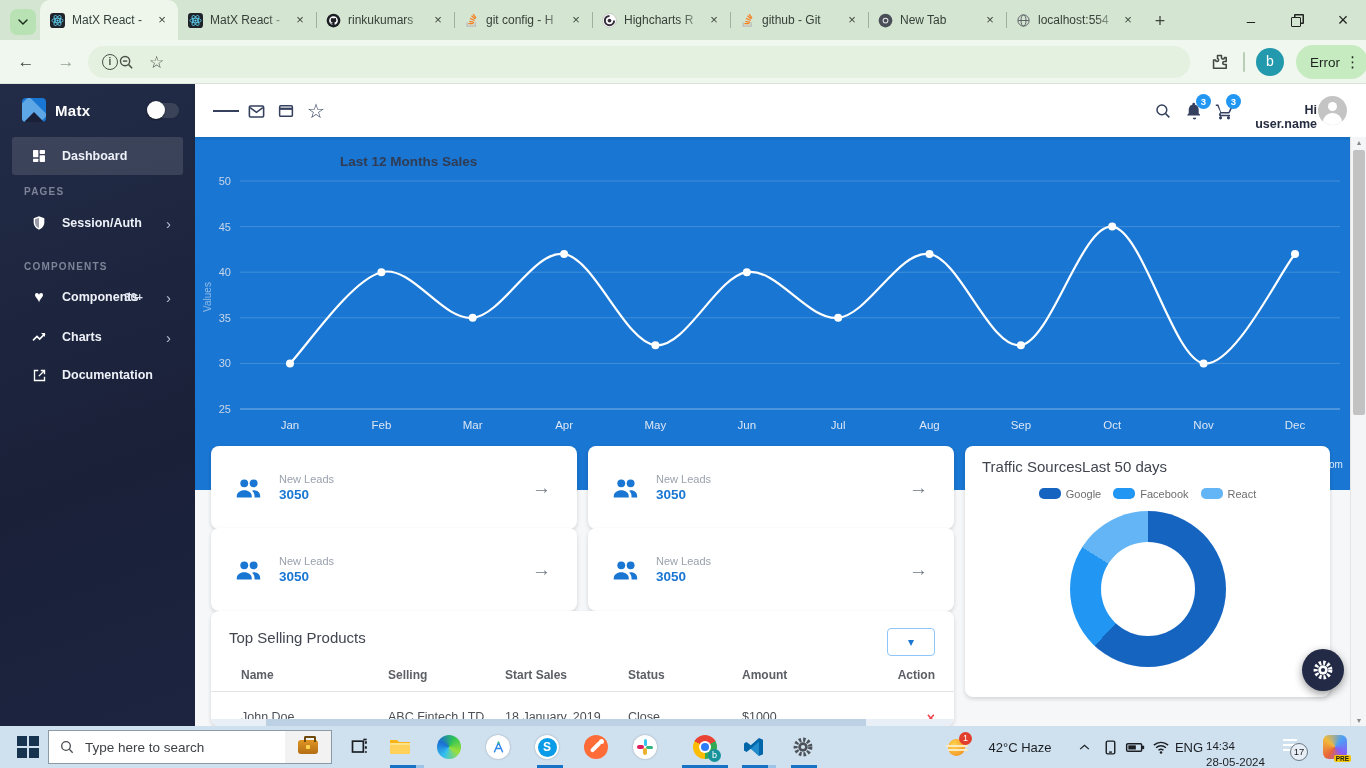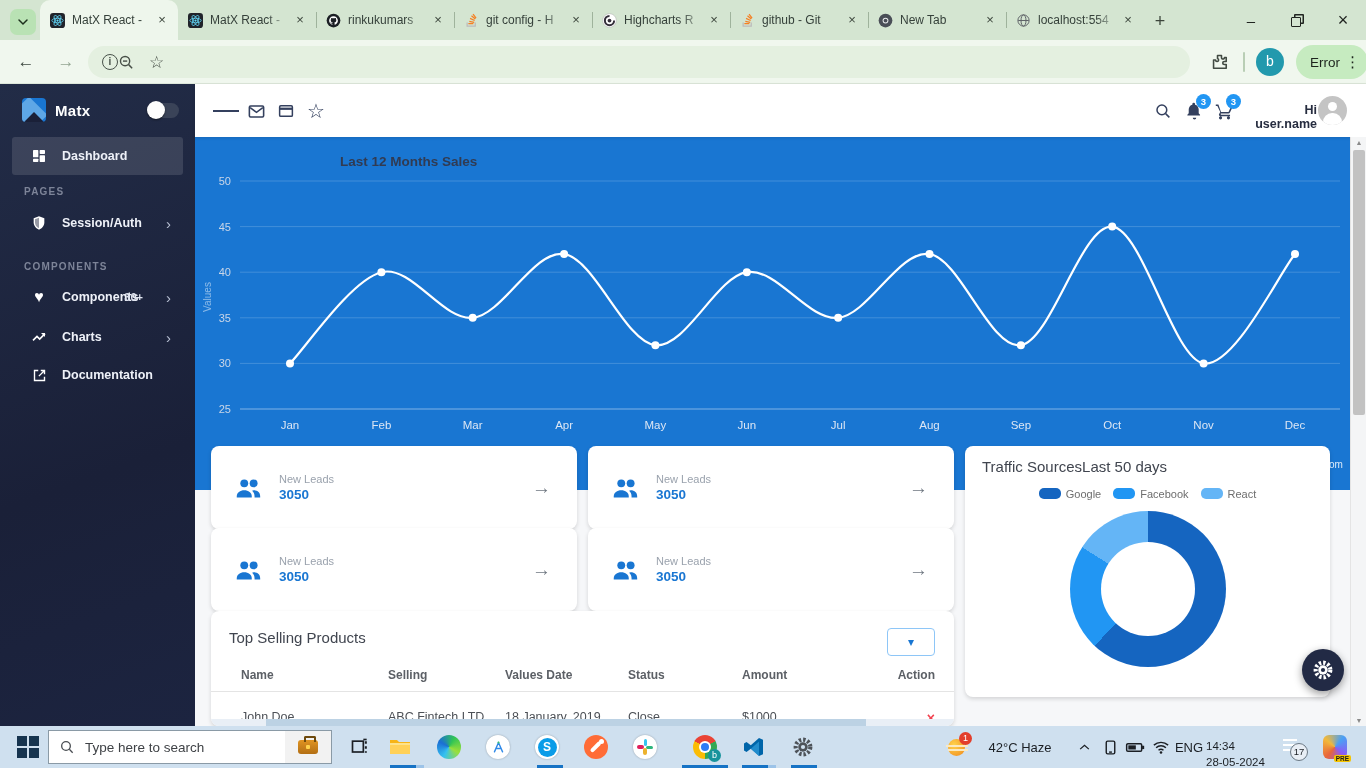--- a/index.html
+++ b/index.html
@@ -504,21 +504,21 @@
     </div>
     <div id="donut" style="background: conic-gradient(rgb(21, 101, 192) 0deg, rgb(21, 101, 192) 223.2deg, rgb(33, 150, 243) 223.2deg, rgb(33, 150, 243) 302.4deg, rgb(100, 181, 246) 302.4deg, rgb(100, 181, 246) 360deg);"></div>
   </div>
 
   <div class="card table-card">
     <div class="table-title">Top Selling Products</div>
     <div class="dd-btn">▾</div>
     <div class="trow thead">
       <span>Name</span>
       <span>Selling</span>
-      <span>Values Date</span>
+      <span>Start Sales</span>
       <span>Status</span>
       <span>Amount</span>
       <span>Action</span>
     </div>
     <div class="tdivider"></div>
     <div class="trow tdata">
       <span>John Doe</span>
       <span>ABC Fintech LTD.</span>
       <span>18 January, 2019</span>
       <span>Close</span>

